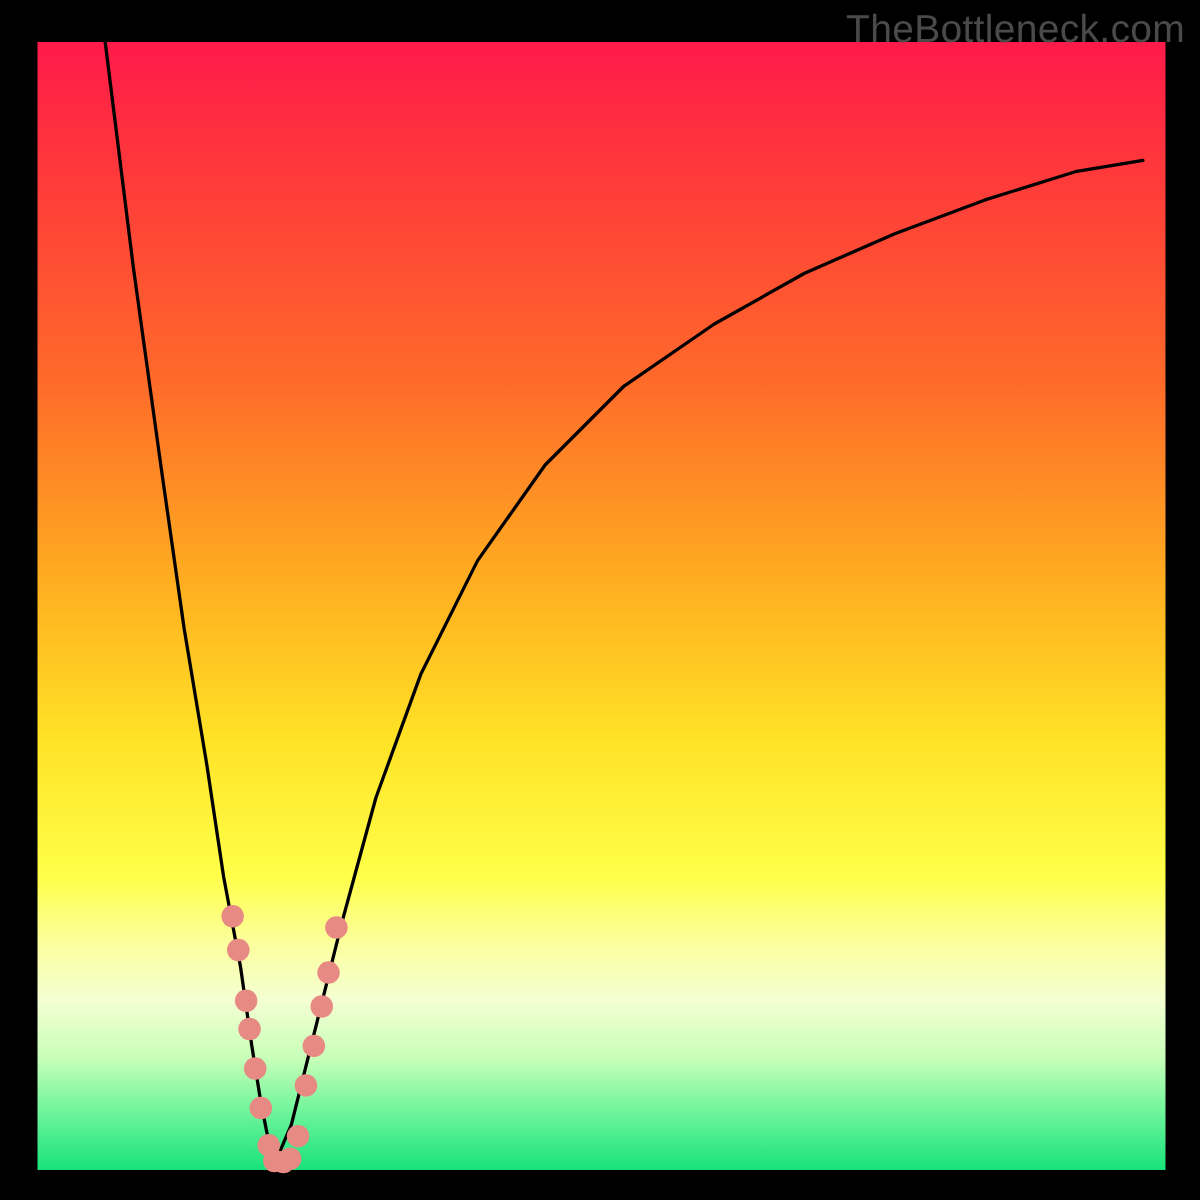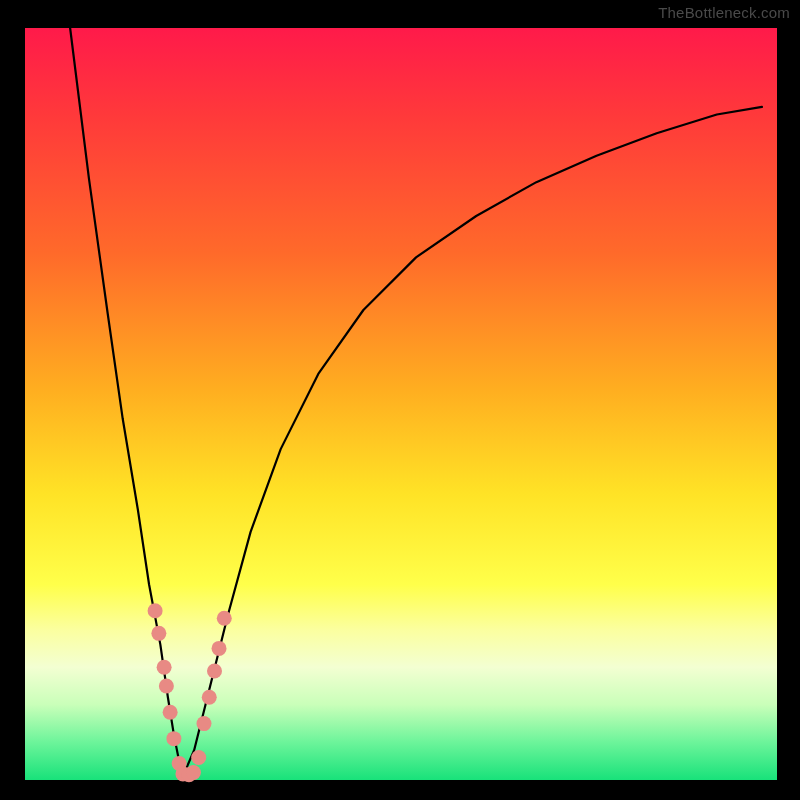--- a/index.html
+++ b/index.html
@@ -18,21 +18,21 @@
   }
   .plot {
     position: absolute;
     display: block;
   }
   .watermark {
     position: absolute;
     top: 4px;
     right: 10px;
     color: #4a4a4a;
-    font-size: 15px;
+    font-size: 26px;
     letter-spacing: 0.2px;
     font-weight: 400;
     user-select: none;
   }
 </style>
 </head>
 <body>
 
 <div class="frame">
   <svg class="plot" xmlns="http://www.w3.org/2000/svg" width="800" height="800" viewBox="0 0 800 800" style="left: 0px; top: 0px;">

